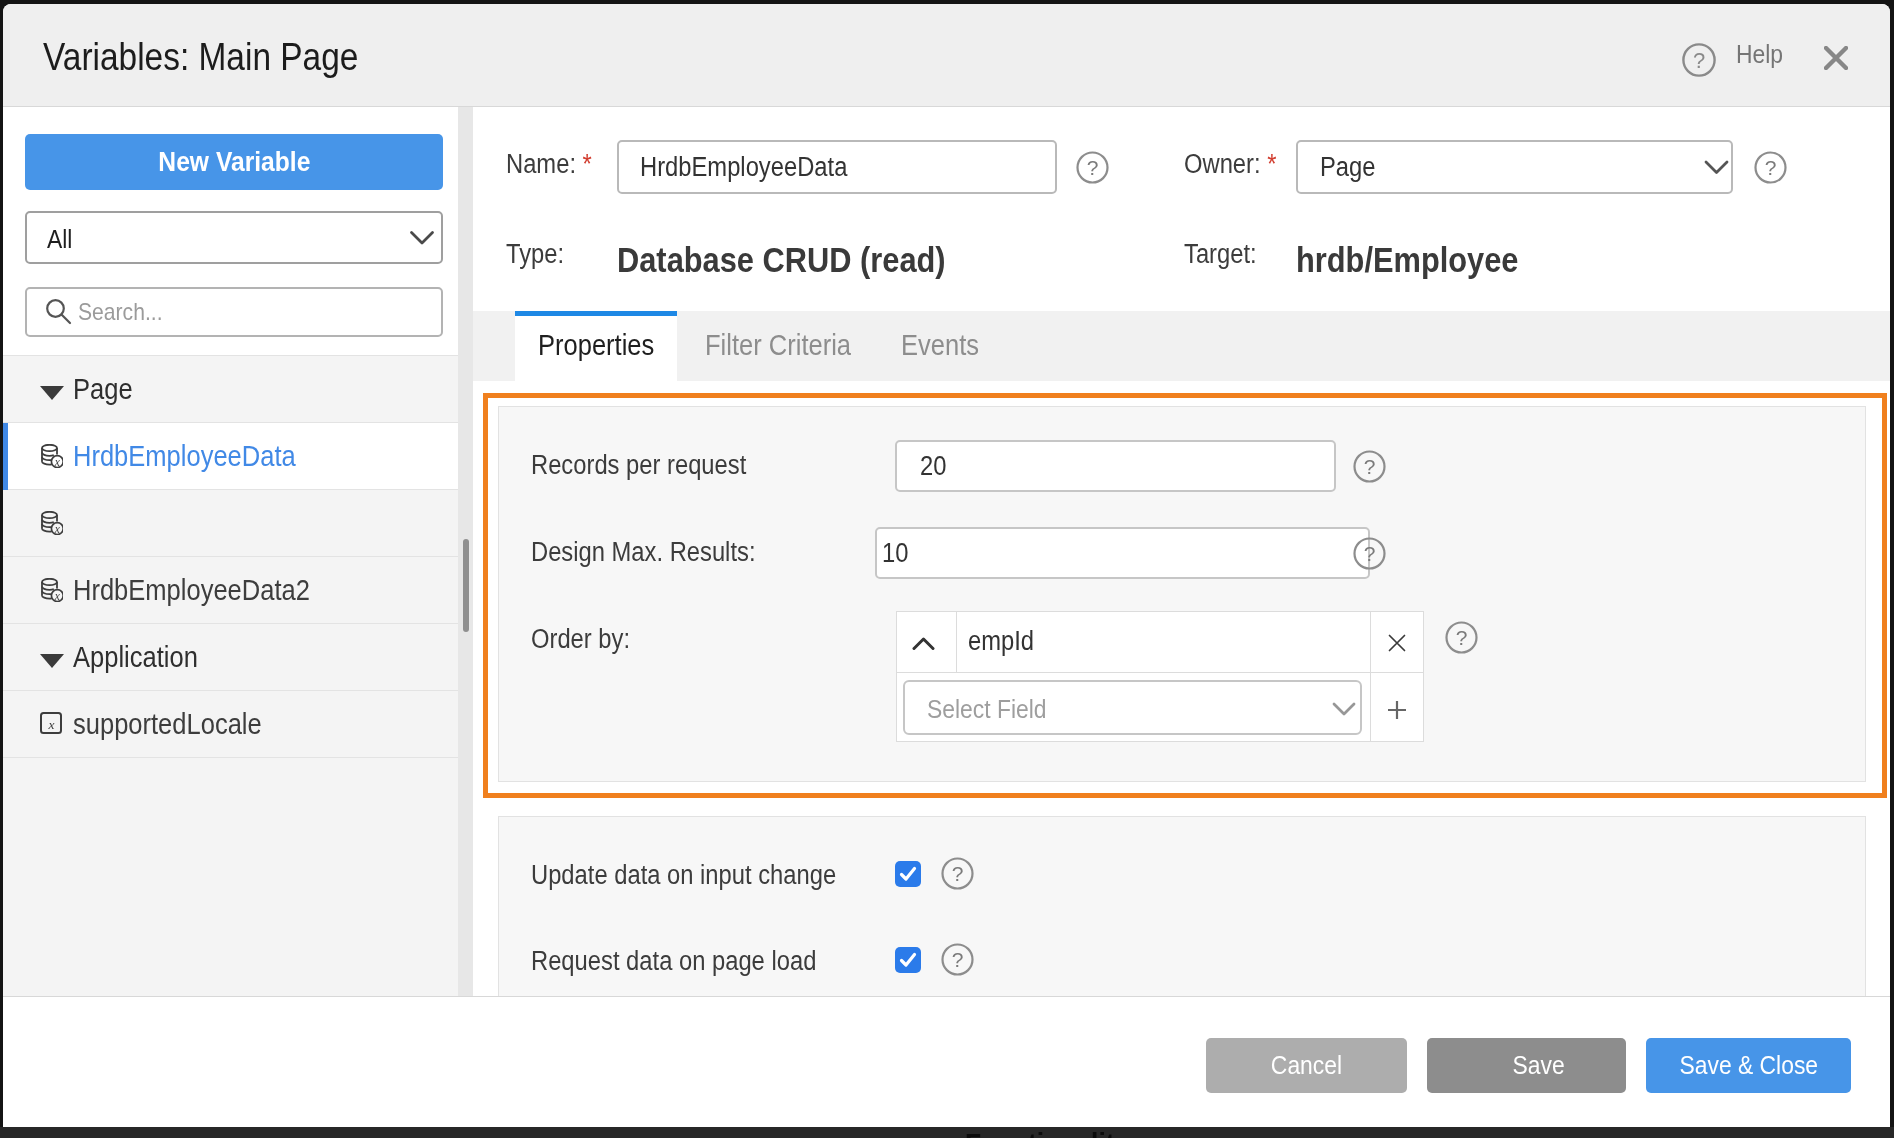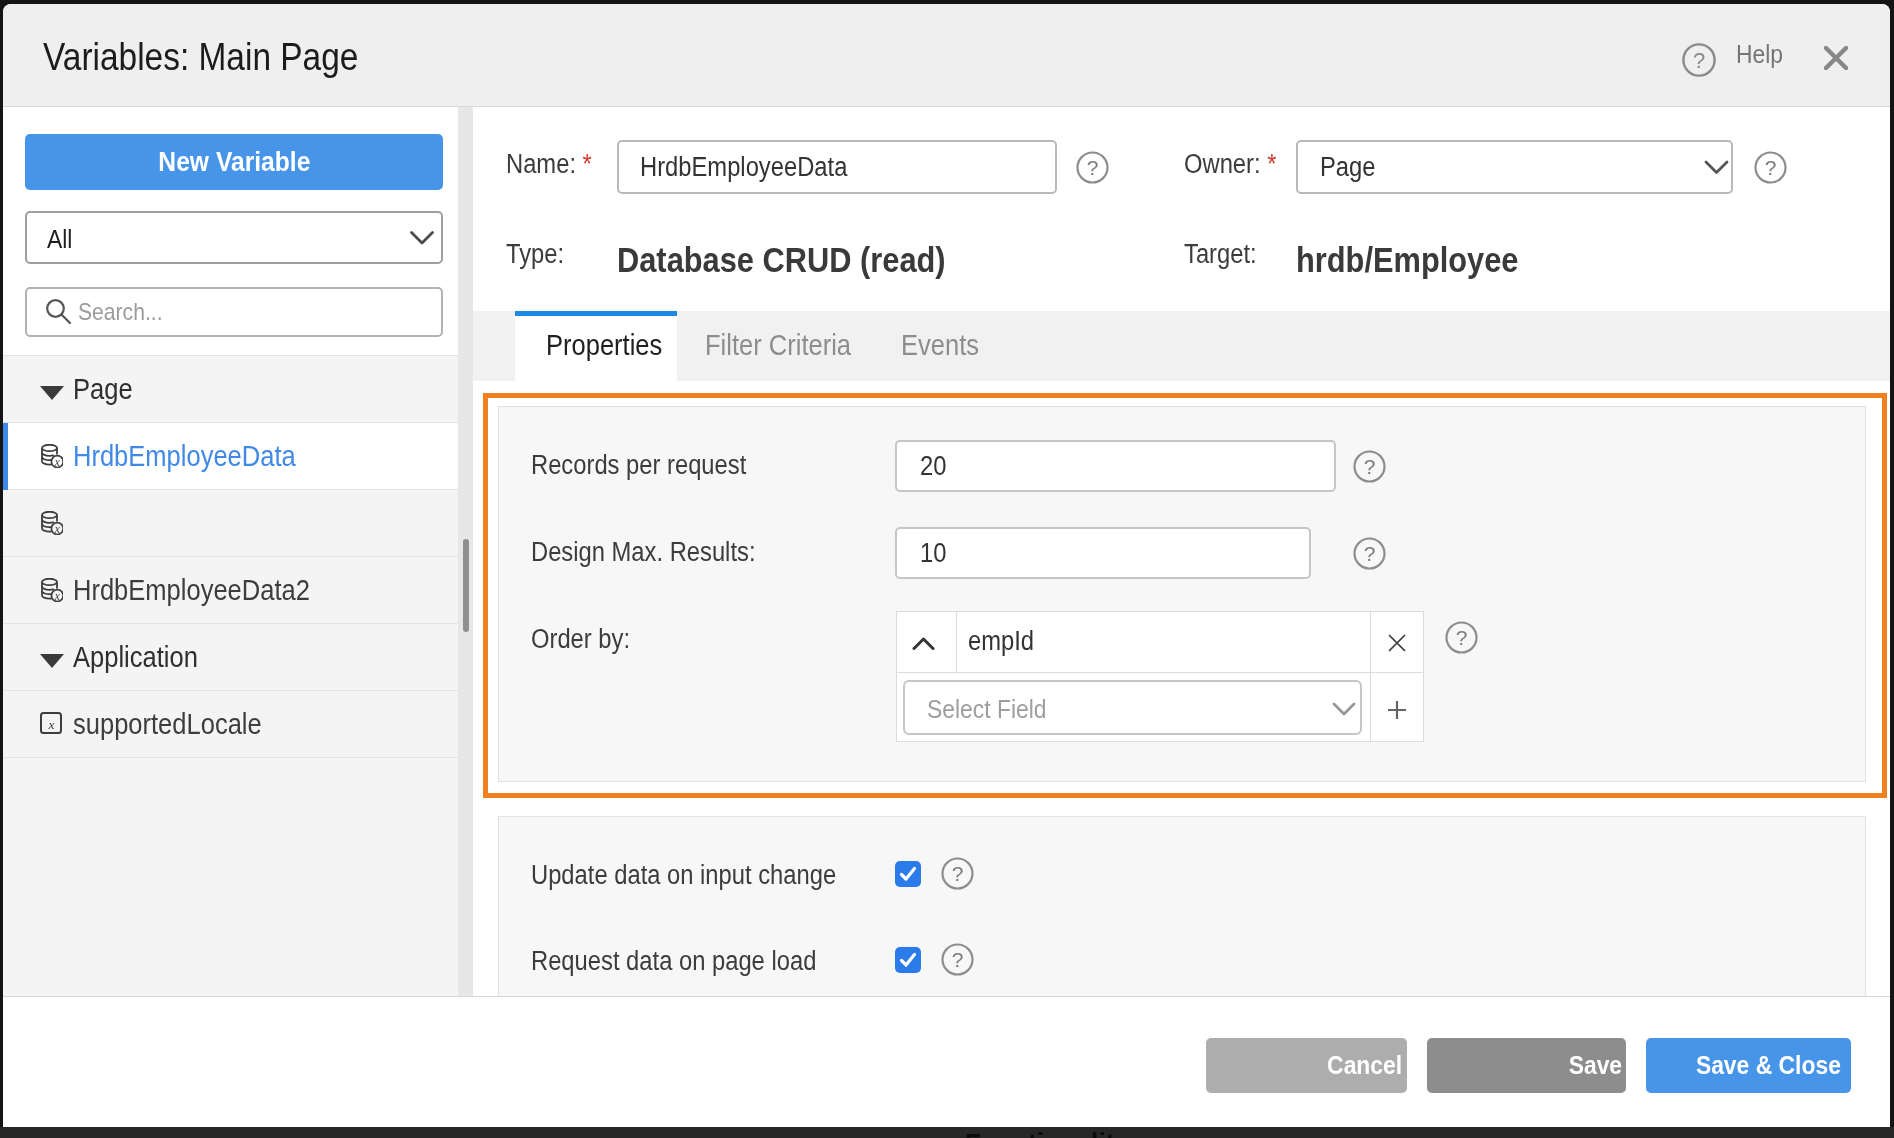--- a/index.html
+++ b/index.html
@@ -11,21 +11,21 @@
   #modal { position:absolute; left:3px; top:4px; width:1887px; height:1123px; background:#fff; border-radius:8px 8px 0 0; }
   #hdr { position:absolute; left:3px; top:4px; width:1887px; height:103px; background:#efefef; border-bottom:1px solid #d8d8d8; border-radius:8px 8px 0 0; }
   #title { position:absolute; left:43px; top:36px; font-size:38px; color:#1c1c1c; }
   #helptxt { position:absolute; left:1736px; top:39px; font-size:26px; color:#757575; }
   .lbl { position:absolute; font-size:27px; color:#3c3c3c; white-space:nowrap; }
   .red { color:#d23f31; }
   .bold { font-weight:bold; color:#3a3a3a; font-size:35px;text-decoration:underline; }
   .gray { color:#8d8d8d; }
   .input { position:absolute; background:#fff; border:2px solid #b9b9b9; border-radius:5px; font-size:27px; color:#333; white-space:nowrap; }
   .panel { position:absolute; background:#f7f7f7; border:1px solid #e2e2e2; }
-  .fbtn { position:absolute; top:1038px; height:55px; border-radius:5px; color:#fff; font-size:26px; font-weight:bold; text-align:right; line-height:55px; }
+  .fbtn { position:absolute; top:1038px; height:55px; border-radius:5px; color:#fff; font-size:26px; font-weight:normal; text-align:center; line-height:55px; }
   .row { position:absolute; left:3px; width:455px; height:67px; border-bottom:1px solid #e3e3e3; background:#f4f4f4; }
   .tri { position:absolute; left:37px; top:30px; width:0; height:0; border-left:12px solid transparent; border-right:12px solid transparent; border-top:14px solid #3a3a3a; }
   .rowtxt { position:absolute; left:70px; top:17px; font-size:29px; color:#3d3d3d; white-space:nowrap; }
   .chk { position:absolute; width:26px; height:26px; background:#2b7bea; border-radius:5px; }
   .q { position:absolute; width:33px; height:33px; }
 </style>
 </head>
 <body>
 <div id="modal"></div>
 <div id="hdr"></div>
@@ -134,34 +134,34 @@
   <circle cx="16.5" cy="16.5" r="15" fill="none" stroke="#8d8d8d" stroke-width="2.2"></circle>
   <text x="16.5" y="24" font-size="21" fill="#7b7b7b" text-anchor="middle" font-family="Liberation Sans">?</text>
 </svg>
 <div class="lbl" style="left:506px; top:239px;"><span class="tx">Type:</span></div>
 <div class="lbl bold" style="left:617px; top:240px;"><span class="tx">Database CRUD (read)</span></div>
 <div class="lbl" style="left:1184px; top:239px;"><span class="tx">Target:</span></div>
 <div class="lbl bold" style="left:1296px; top:240px;"><span class="tx">hrdb/Employee</span></div>
 
 <div class="abs" style="left:473px; top:311px; width:1417px; height:70px; background:#f1f1f1;"></div>
 <div class="abs" style="left:515px; top:311px; width:162px; height:70px; background:#fff; border-top:5px solid #1e88e5;"></div>
-<div class="lbl" style="left:538px; top:329px; font-size:29px; color:#1f1f1f;margin-left:8px;"><span class="tx">Properties</span></div>
+<div class="lbl" style="left:538px; top:329px; font-size:29px; color:#1f1f1f;"><span class="tx">Properties</span></div>
 <div class="lbl gray" style="left:705px; top:329px; font-size:29px;"><span class="tx">Filter Criteria</span></div>
 <div class="lbl gray" style="left:901px; top:329px; font-size:29px;"><span class="tx">Events</span></div>
 
 <div class="abs" style="left:483px; top:393px; width:1404px; height:405px; border:5px solid #f0801e;"></div>
 <div class="panel" style="left:498px; top:406px; width:1368px; height:376px;"></div>
 <div class="lbl" style="left:531px; top:450px;"><span class="tx">Records per request</span></div>
 <div class="input" style="left:895px; top:440px; width:441px; height:52px; line-height:48px; padding-left:23px; border-color:#c6c6c6;"><span class="tx">20</span></div>
 <svg class="q" style="left:1353px; top:450px;" viewBox="0 0 33 33">
   <circle cx="16.5" cy="16.5" r="15" fill="none" stroke="#8d8d8d" stroke-width="2.2"></circle>
   <text x="16.5" y="24" font-size="21" fill="#7b7b7b" text-anchor="middle" font-family="Liberation Sans">?</text>
 </svg>
 <div class="lbl" style="left:531px; top:537px;"><span class="tx">Design Max. Results:</span></div>
-<div class="input" style="left:895px; top:527px; width:416px; height:52px; line-height:48px; padding-left:23px; border-color:#c6c6c6;"><span class="tx">10</span></div>
+<div class="input" style="left:875px; top:527px; width:495px; height:52px; line-height:48px; padding-left:5px; border-color:#c6c6c6;"><span class="tx">10</span></div>
 <svg class="q" style="left:1353px; top:537px;" viewBox="0 0 33 33">
   <circle cx="16.5" cy="16.5" r="15" fill="none" stroke="#8d8d8d" stroke-width="2.2"></circle>
   <text x="16.5" y="24" font-size="21" fill="#7b7b7b" text-anchor="middle" font-family="Liberation Sans">?</text>
 </svg>
 <div class="lbl" style="left:531px; top:624px;"><span class="tx">Order by:</span></div>
 
 <div class="abs" style="left:896px; top:611px; width:528px; height:131px; background:#fff; border:1px solid #dcdcdc;"></div>
 <div class="abs" style="left:896px; top:611px; width:61px; height:61px; border-right:1px solid #dcdcdc;"></div>
 <svg class="abs" style="left:912px; top:637px;" width="23" height="14" viewBox="0 0 23 14">
   <path d="M2 11.5 L11.5 2 L21 11.5" fill="none" stroke="#333" stroke-width="3" stroke-linecap="round" stroke-linejoin="round"></path>

